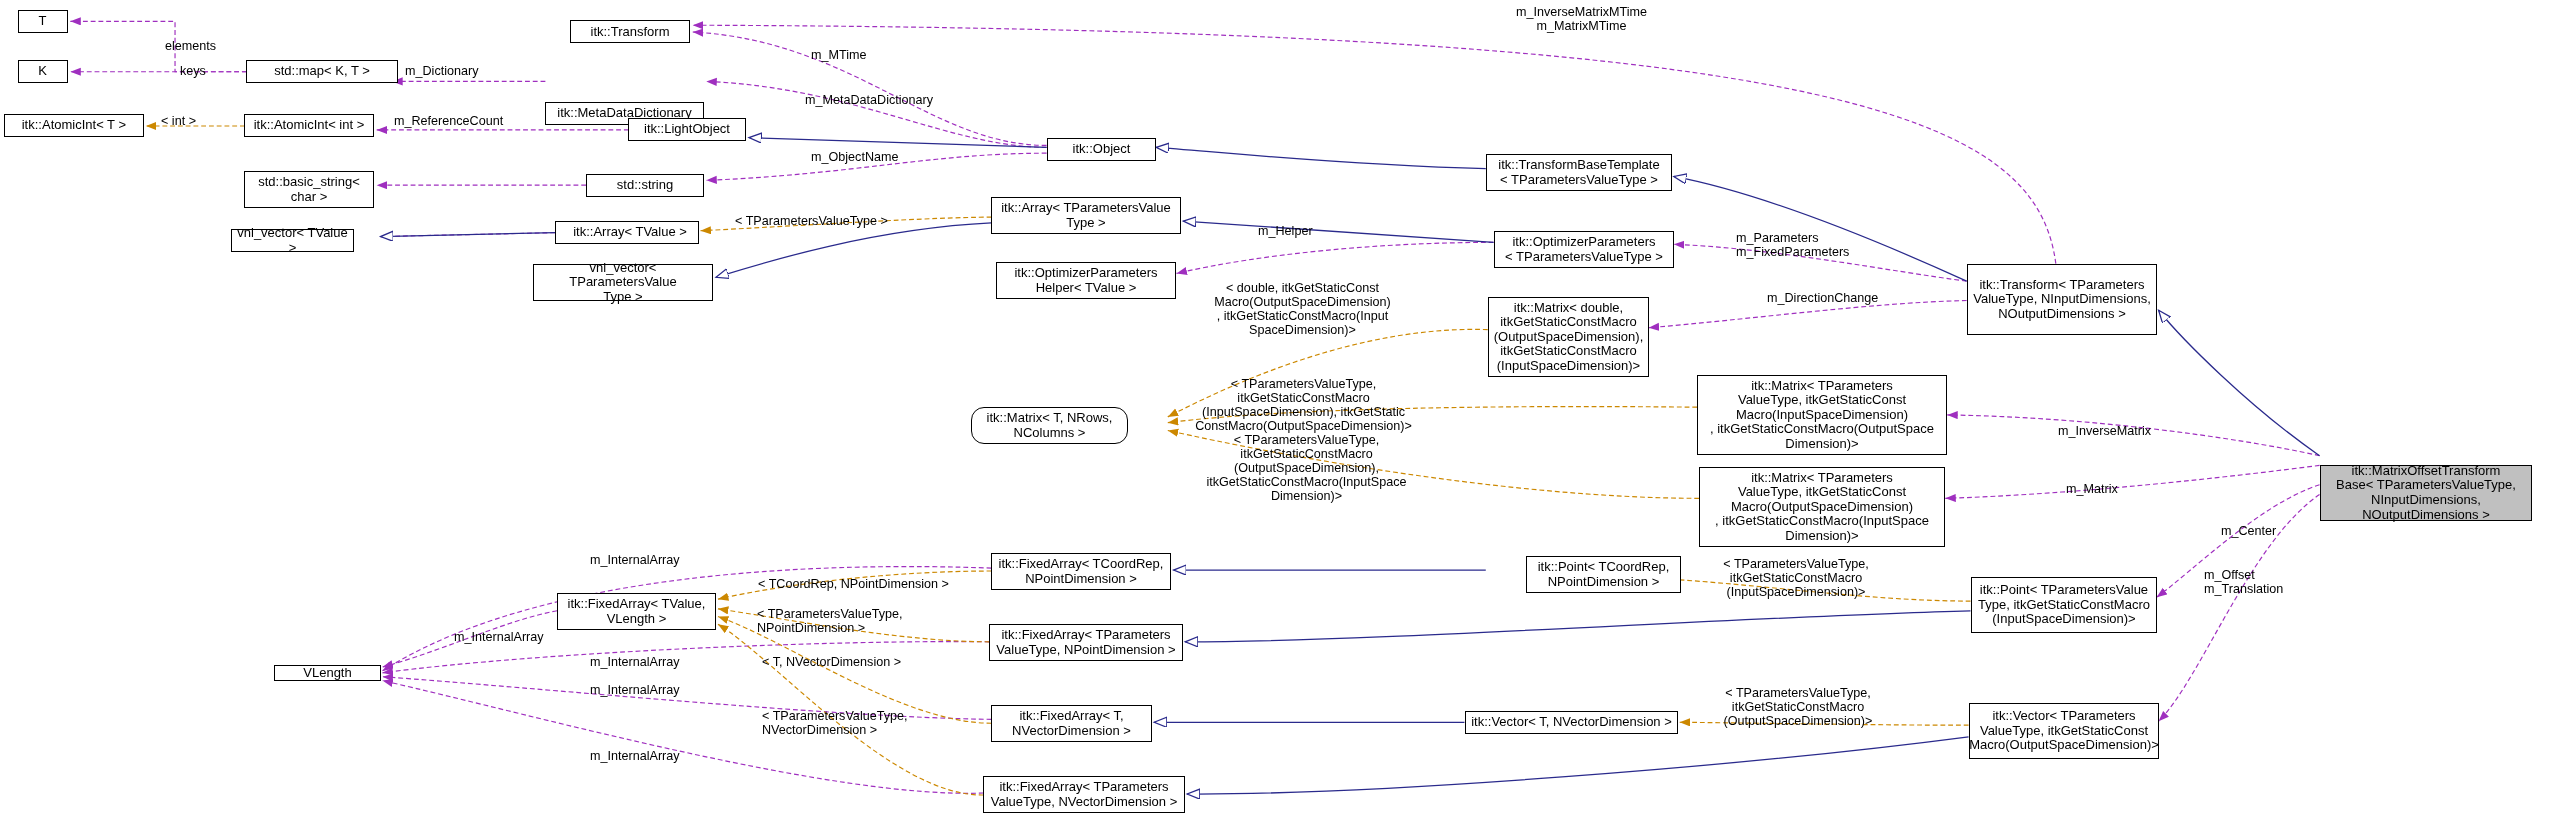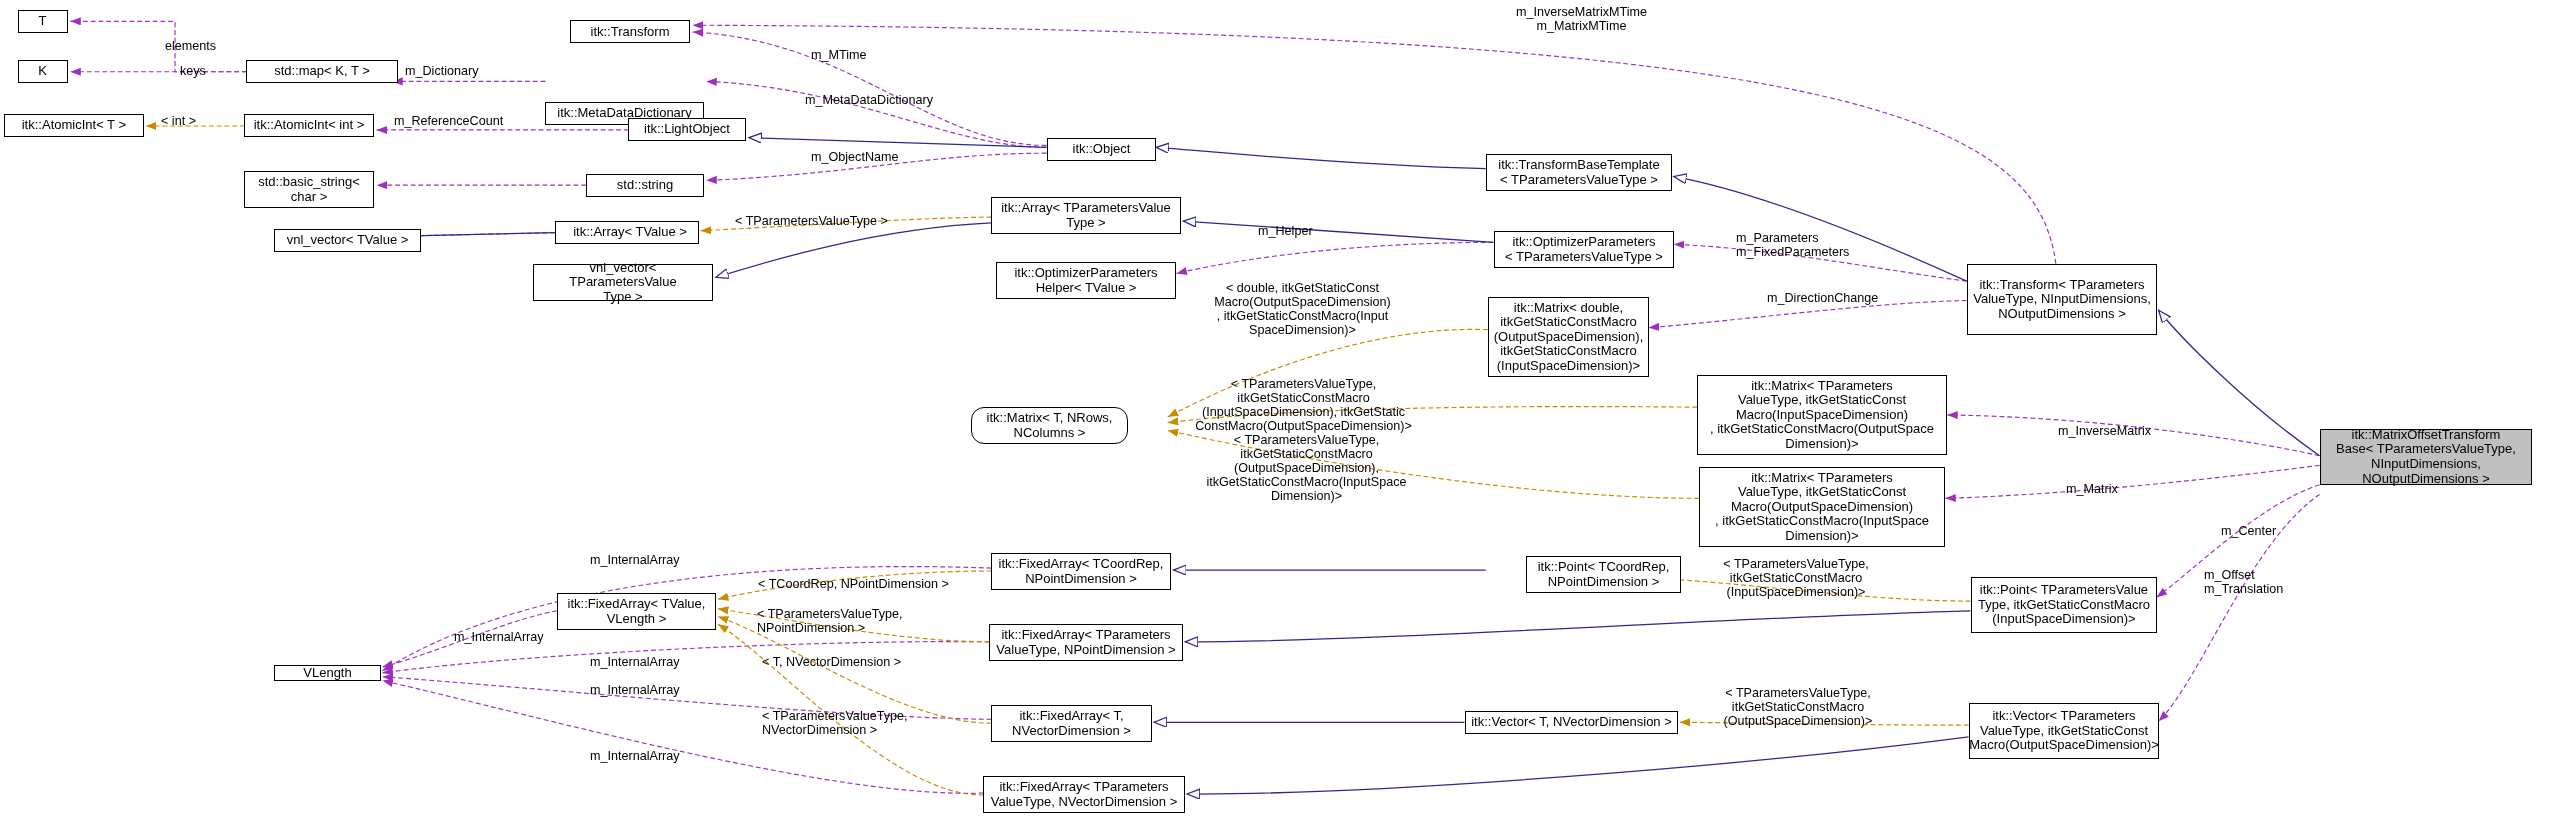--- a/index.html
+++ b/index.html
@@ -144,21 +144,21 @@
       <div class="node" style="left: 244px; top: 114px; width: 130px; height: 23px;">
         <span style="white-space: pre-line;">itk::AtomicInt&lt; int &gt;</span>
       </div>
       <div class="node" style="left: 244px; top: 171px; width: 130px; height: 37px;">
         <span style="white-space: pre-line;">std::basic_string&lt;
 char &gt;</span>
       </div>
       <div class="node" style="left: 555px; top: 221px; width: 144px; height: 23px; padding-left: 8px;">
         <span style="white-space: pre-line;">itk::Array&lt; TValue &gt;</span>
       </div>
-      <div class="node" style="left: 231px; top: 229px; width: 147px; height: 23px; margin-left: 43px;">
+      <div class="node" style="left: 231px; top: 229px; width: 123px; height: 23px;">
         <span style="white-space: pre-line;">vnl_vector&lt; TValue &gt;</span>
       </div>
       <div class="node" style="left: 533px; top: 264px; width: 180px; height: 37px;">
         <span style="white-space: pre-line;">vnl_vector&lt; TParametersValue
 Type &gt;</span>
       </div>
       <div class="node" style="left: 570px; top: 20.4px; width: 120px; height: 23px;">
         <span style="white-space: pre-line;">itk::Transform</span>
       </div>
       <div class="node" style="left: 545px; top: 70px; width: 159px; height: 23px; margin-top: 32px;">
@@ -252,21 +252,21 @@
       <div class="node" style="left: 1969px; top: 703px; width: 190px; height: 56px;">
         <span style="white-space: pre-line;">itk::Vector&lt; TParameters
 ValueType, itkGetStaticConst
 Macro(OutputSpaceDimension)&gt;</span>
       </div>
       <div class="node" style="left: 1967px; top: 264px; width: 190px; height: 71px;">
         <span style="white-space: pre-line;">itk::Transform&lt; TParameters
 ValueType, NInputDimensions,
 NOutputDimensions &gt;</span>
       </div>
-      <div class="node hl" style="left: 2320px; top: 429px; width: 212px; height: 56px;">
+      <div class="node hl" style="left: 2320px; top: 465px; width: 212px; height: 56px;">
         <span style="white-space: pre-line;">itk::MatrixOffsetTransform
 Base&lt; TParametersValueType,
 NInputDimensions, NOutputDimensions &gt;</span>
       </div>
     </div>
   <div id="labels">
       <div class="lbl" style="left: 165px; top: 39px; width: 68px;">elements</div>
       <div class="lbl" style="left: 180px; top: 64px; width: 48px;">keys</div>
       <div class="lbl" style="left: 161px; top: 114px; width: 58px;">&lt; int &gt;</div>
       <div class="lbl" style="left: 405px; top: 64px; width: 97px;">m_Dictionary</div>

